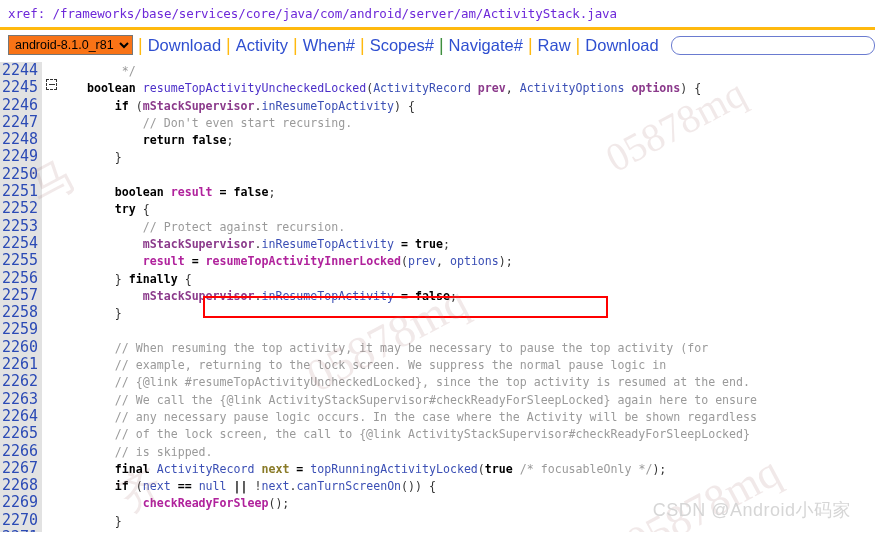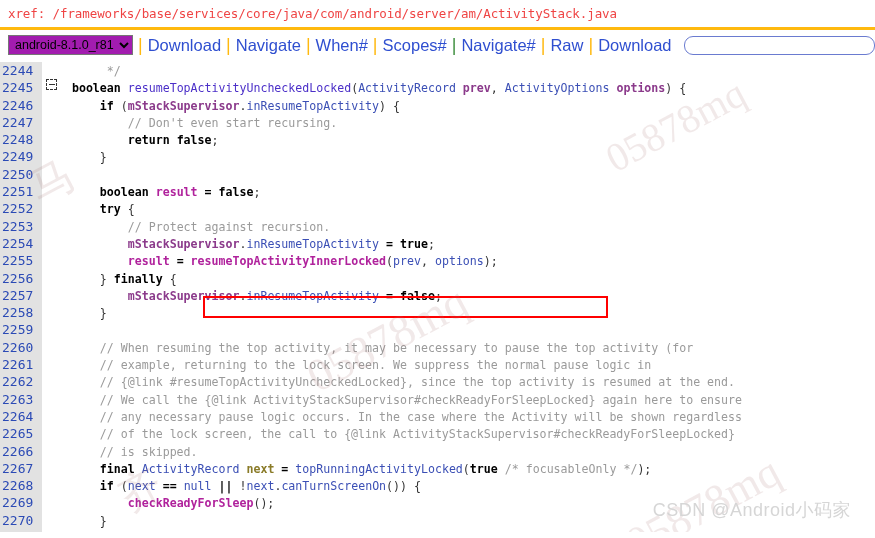--- a/index.html
+++ b/index.html
@@ -13,21 +13,21 @@
     height: 538px;
     overflow: hidden;
     font-family: "Liberation Serif", "DejaVu Serif", serif;
     position: relative;
   }
 
   
   #xref-path {
     font-family: "DejaVu Sans Mono", "Liberation Mono", monospace;
     font-size: 12.5px;
-    color: #ef4444;
+    color: #6d28d9;
     padding: 6px 0 0 8px;
     white-space: nowrap;
     letter-spacing: -0.1px;
   }
 
   #gold-rule {
     height: 3px;
     background: #ffb90f;
     margin-top: 6px;
     width: 100%;
@@ -40,21 +40,21 @@
     height: 30px;
     padding-left: 8px;
     gap: 0px;
     white-space: nowrap;
   }
   #version-select {
     font-family: "Liberation Sans", sans-serif;
     font-size: 12.5px;
     color: #000;
     border: 1px solid #767676;
-    background: #a21caf;
+    background: #f97316;
     padding: 1px 2px;
     height: 20px;
     width: 135px;
     border-radius: 0;
     -moz-appearance: none;
     appearance: auto;
   }
   .tb-sep {
     color: #ffb90f;
     font-family: "Liberation Sans", sans-serif;
@@ -106,22 +106,22 @@
     line-height: 17.3px;
     white-space: pre;
   }
   .cl { height: 17.3px; display: block; white-space: pre; }
   .ln {
     display: inline-block;
     width: 34px;
     text-align: left;
     color: #2b4ab5;
     padding-left: 2px;
-    margin-right: 8px;
-    font-size: 13px;
+    margin-right: 23px;
+    font-size: 15px;
     cursor: pointer;
   }
   .fold {
     position: absolute;
     left: 46px;
     width: 11px;
     height: 11px;
     border: 1px dashed #333;
     box-sizing: border-box;
     cursor: pointer;
@@ -193,21 +193,21 @@
   <span>/frameworks/base/services/core/java/com/android/server/am/ActivityStack.java</span>
 </div>
 <div id="gold-rule"></div>
 
 <div id="toolbar">
   <select id="version-select"><option>android-8.1.0_r81</option></select>
 
   <span class="tb-sep">|</span>
   <a class="tb-link">Download</a>
   <span class="tb-sep">|</span>
-  <a class="tb-link">Navigate</a>
+  <a class="tb-link">Activity</a>
   <span class="tb-sep">|</span>
   <a class="tb-link">When#</a>
   <span class="tb-sep">|</span>
   <a class="tb-link">Scopes#</a>
   <span class="tb-sep green">|</span>
   <a class="tb-link">Navigate#</a>
   <span class="tb-sep">|</span>
   <a class="tb-link">Raw</a>
   <span class="tb-sep">|</span>
   <a class="tb-link">Download</a>

